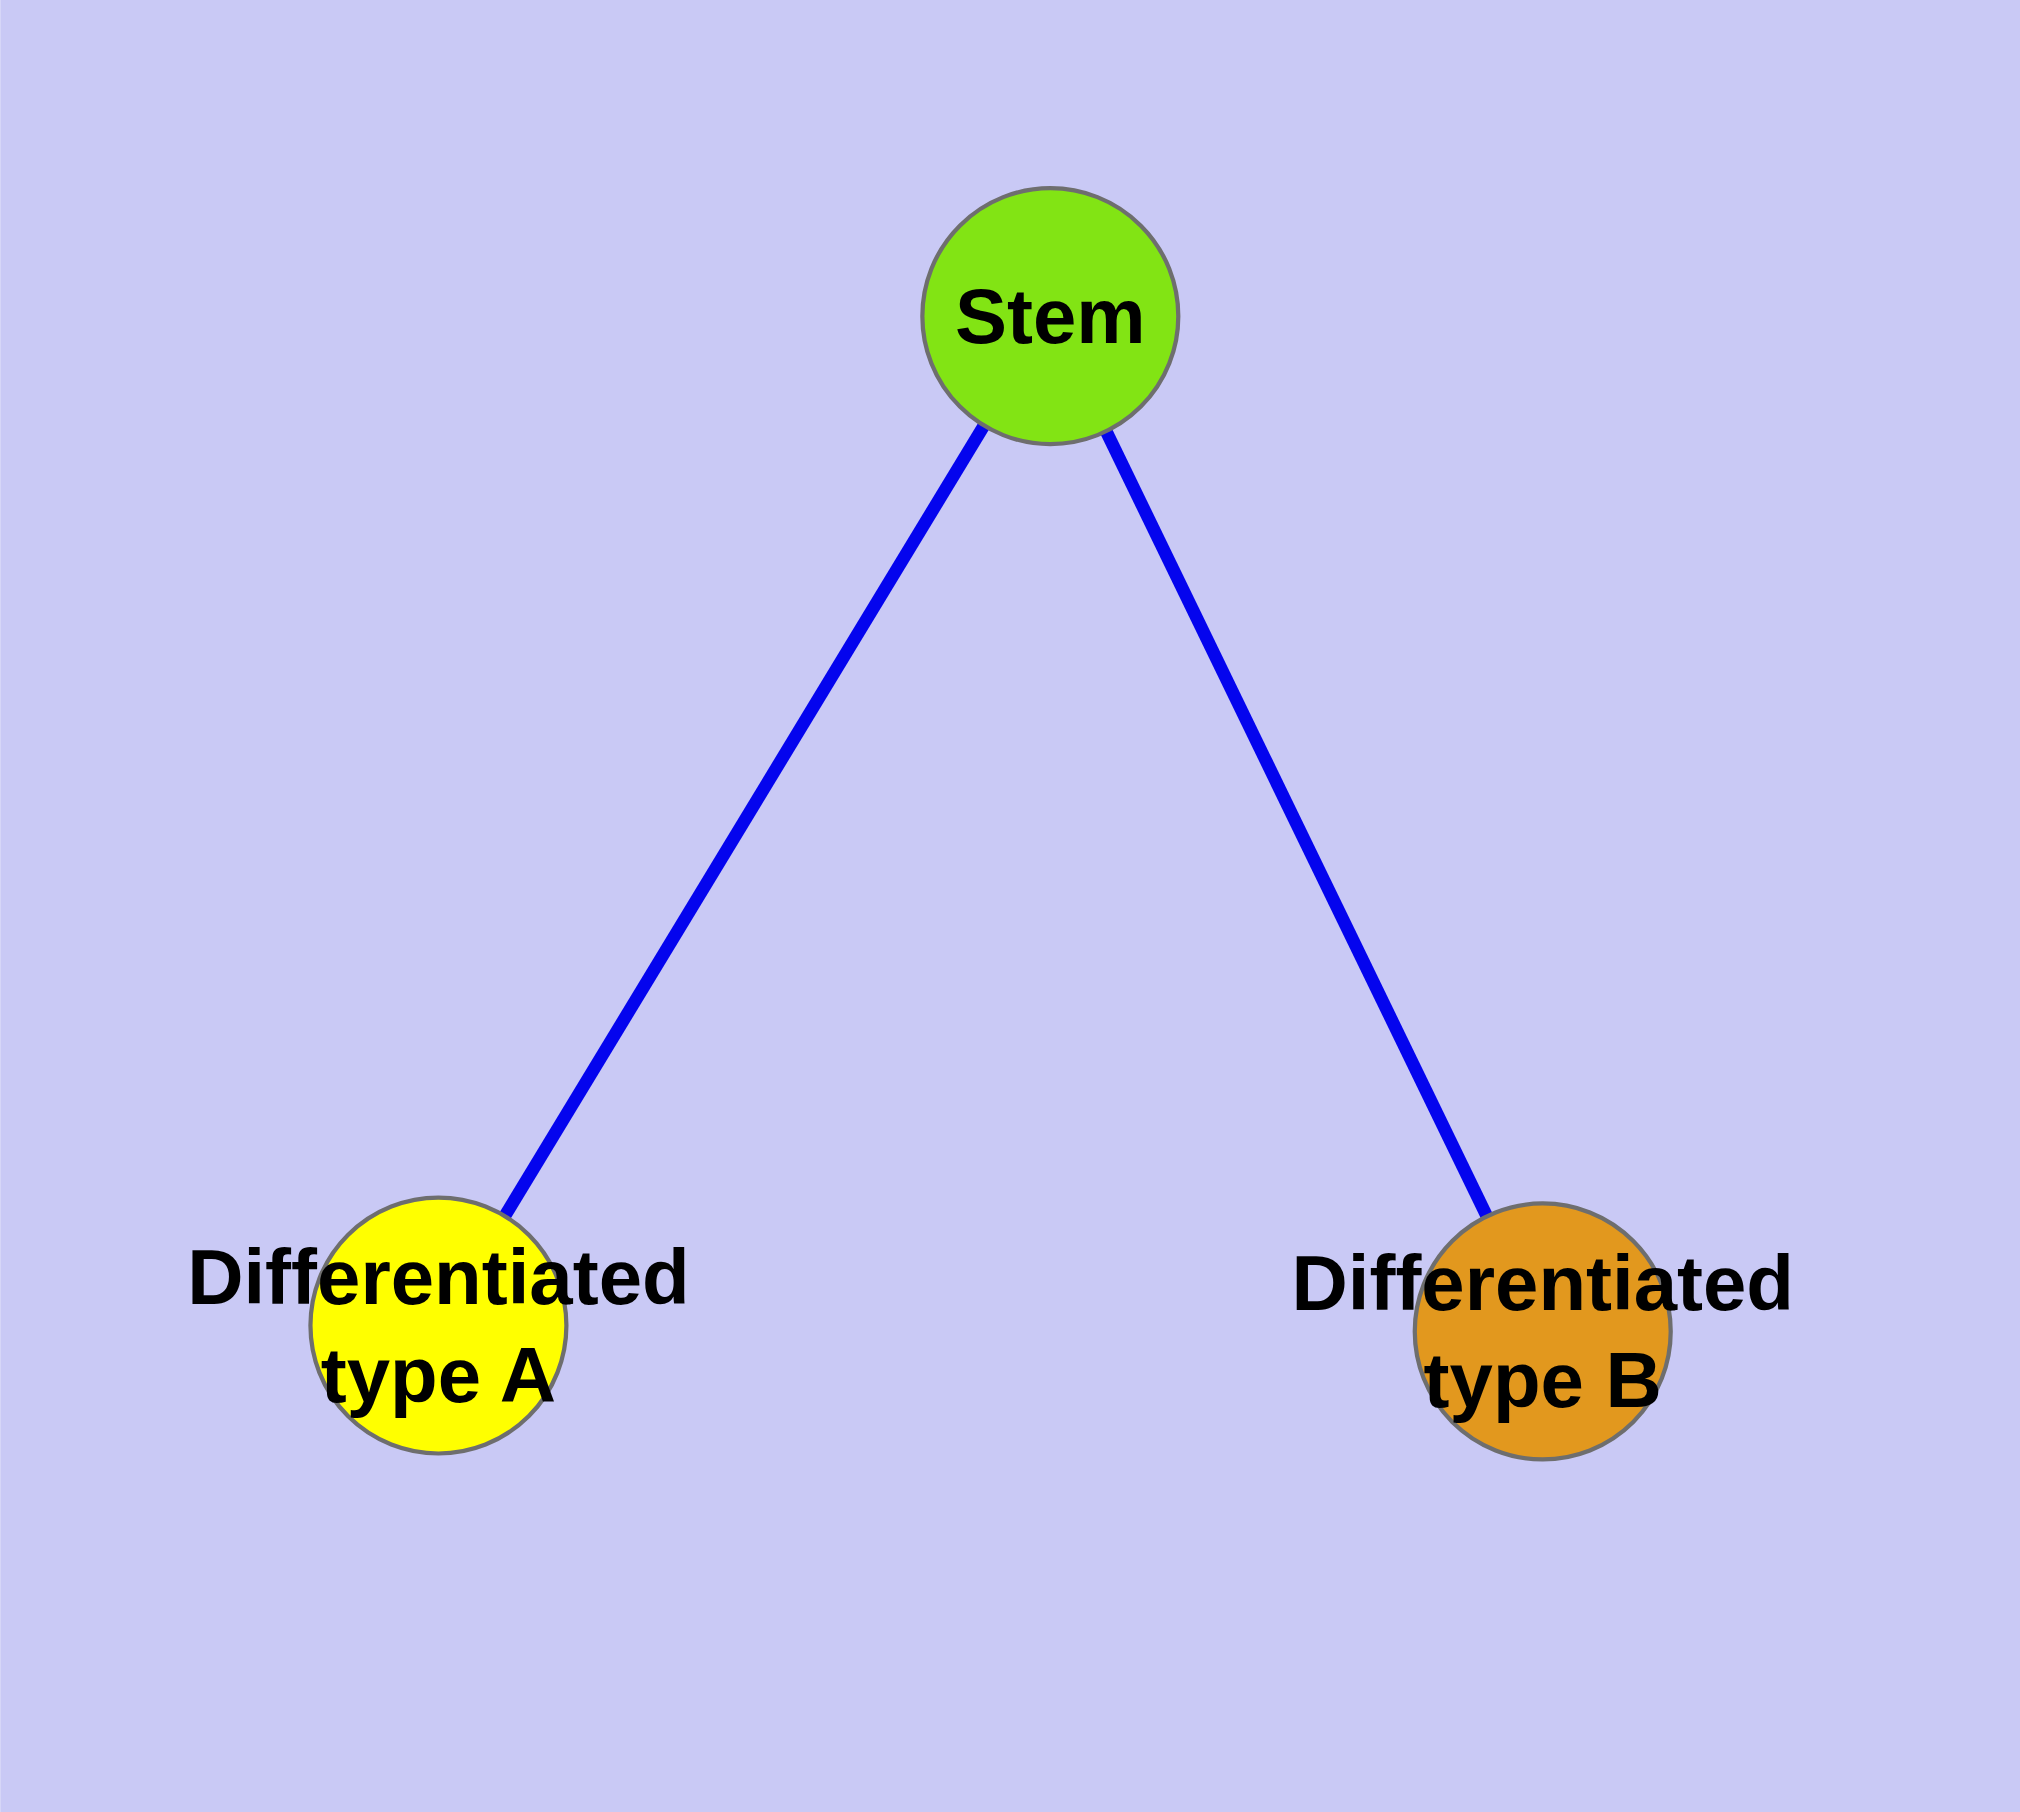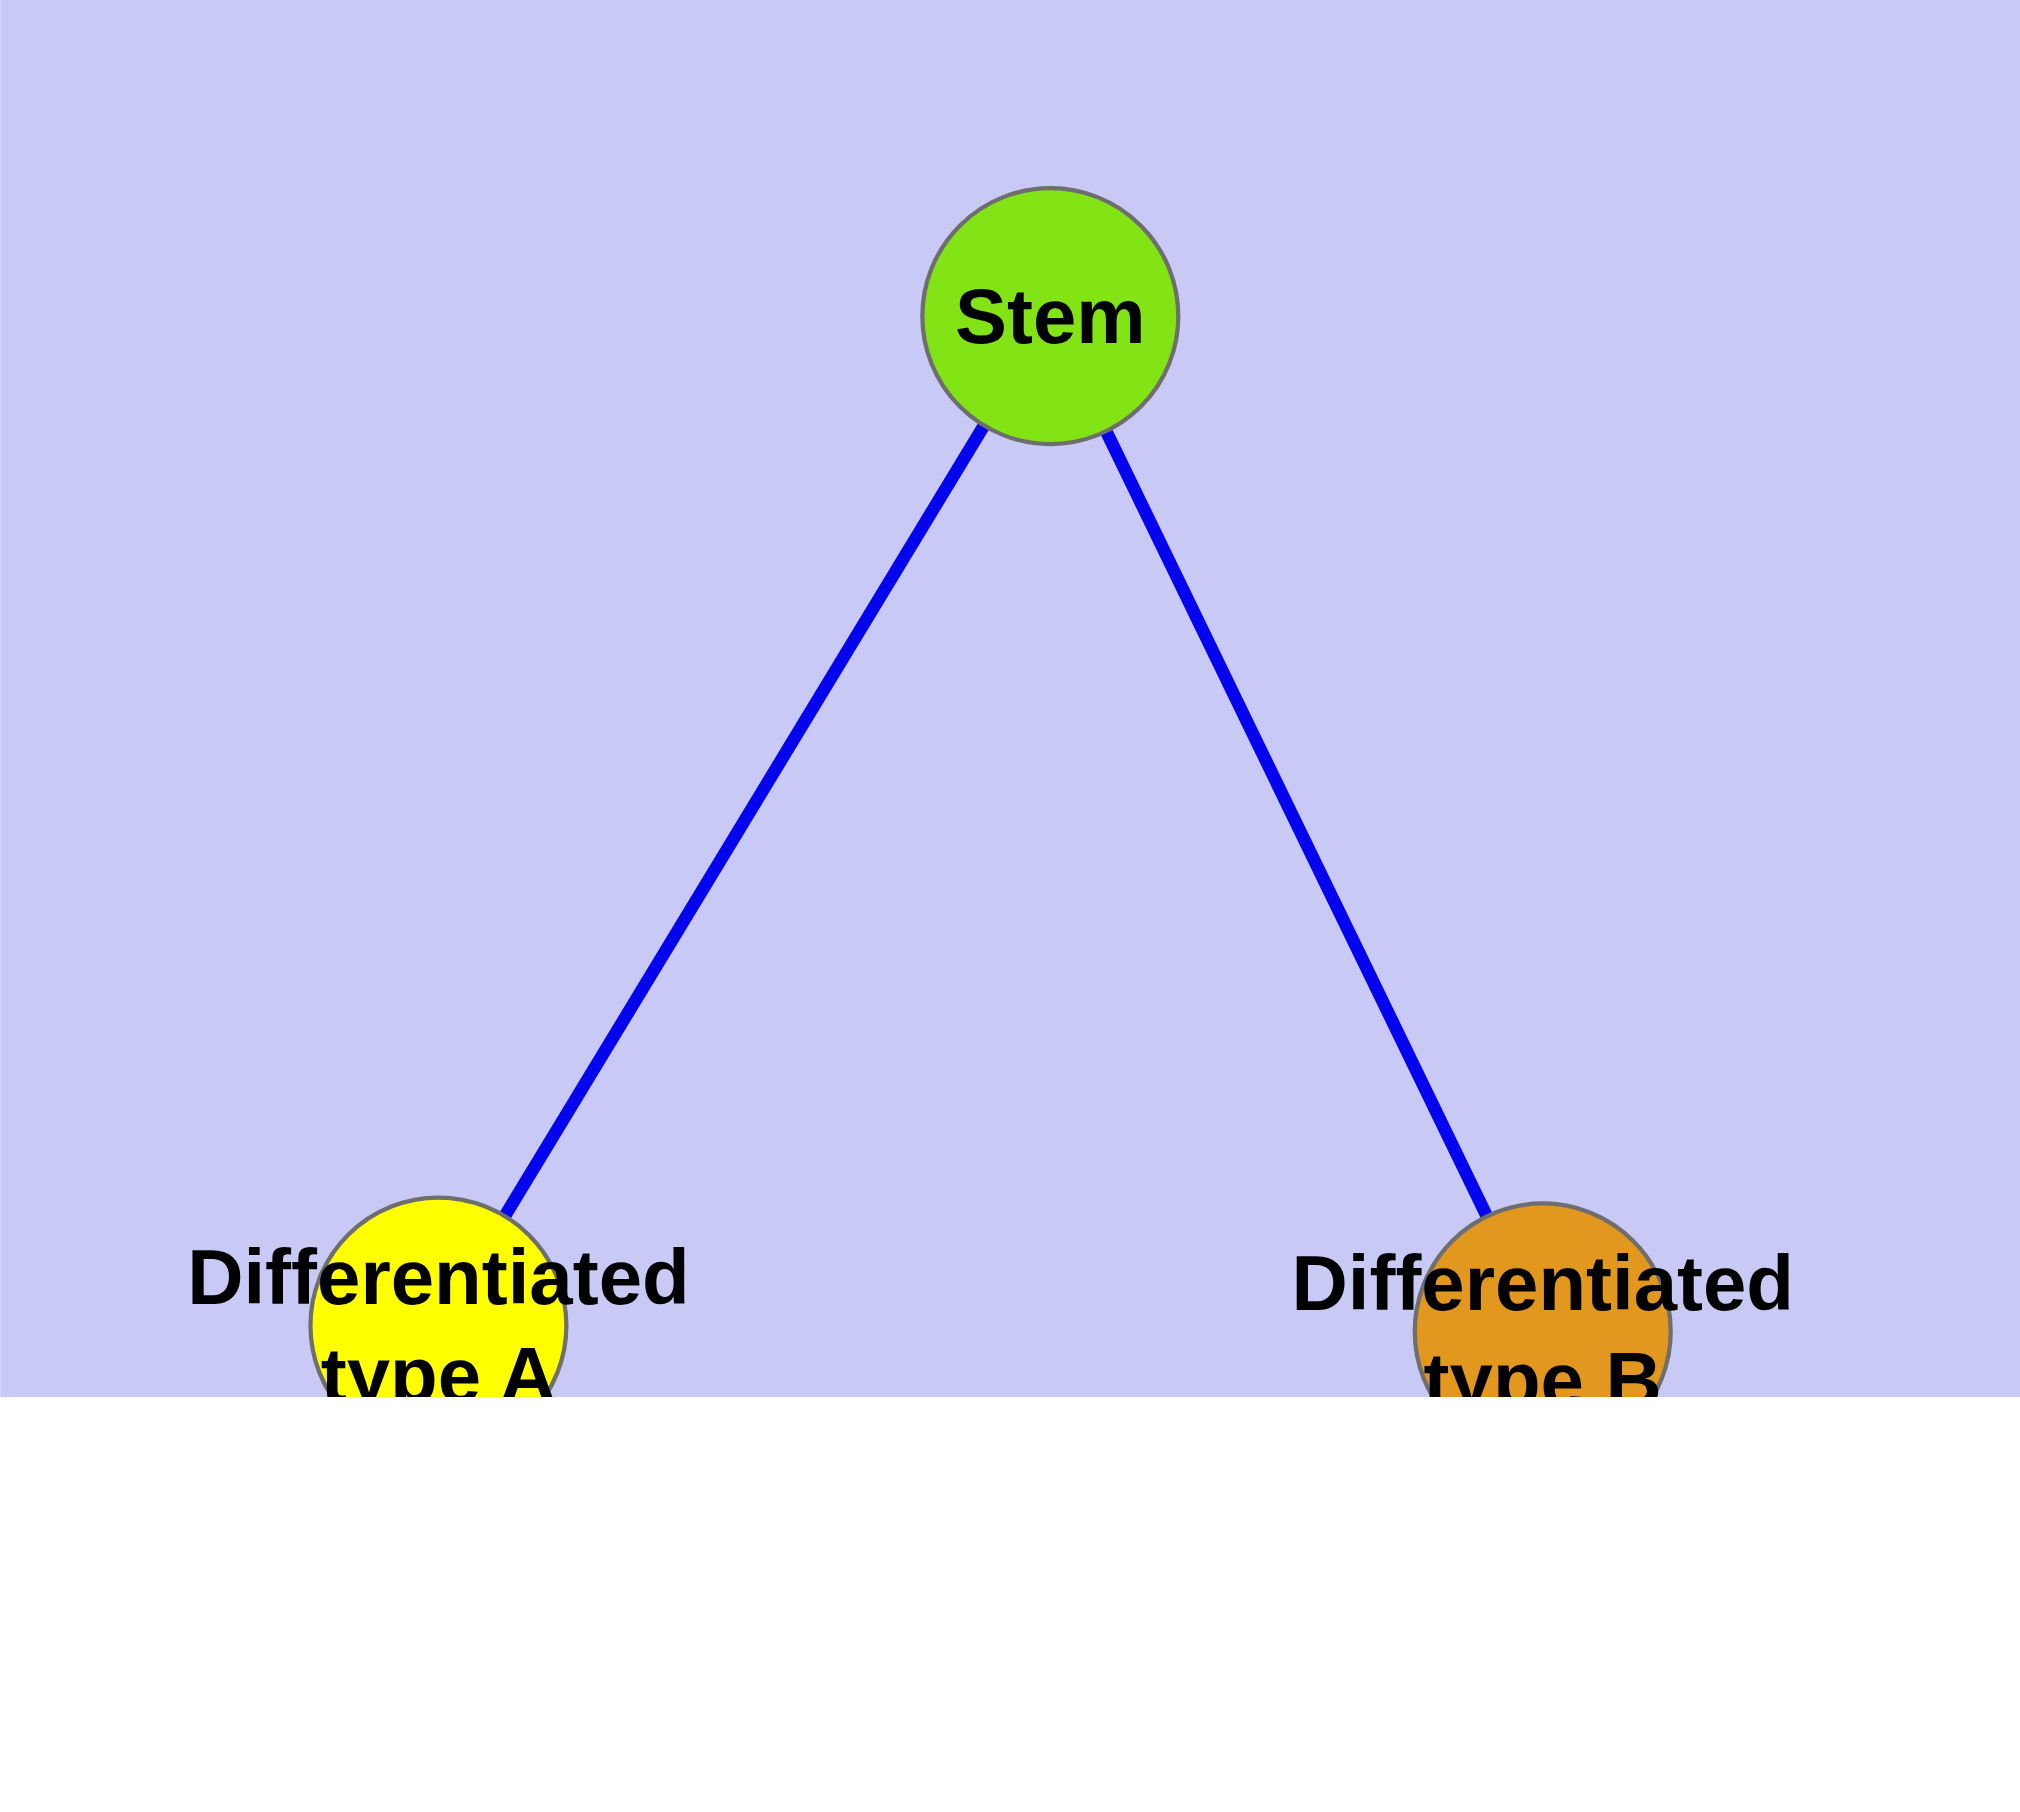--- a/index.html
+++ b/index.html
@@ -2,21 +2,21 @@
 <html style="font-size:13.6px"><head>
 <meta charset="utf-8">
 <style>
   html, body {
     margin: 0;
     padding: 0;
     background: #ffffff;
   }
   .canvas-wrap {
     width: 2021px;
-    height: 1397px;
+    height: 1812px;
     overflow: hidden;
   }
   svg text {
     font-family: "Liberation Sans", "DejaVu Sans", sans-serif;
     font-weight: bold;
   }
 </style>
 </head>
 <body>
 

